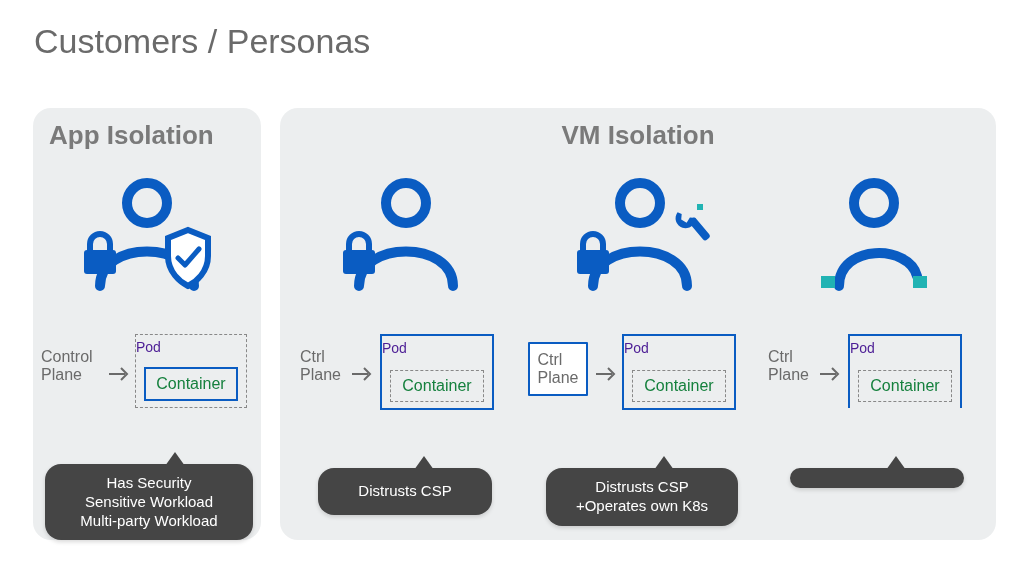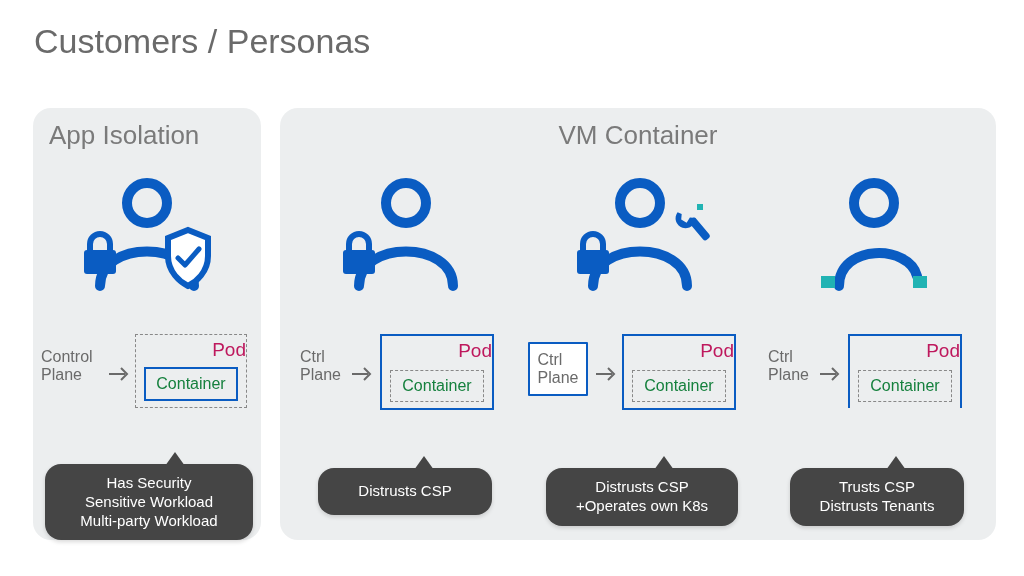--- a/index.html
+++ b/index.html
@@ -10,38 +10,38 @@
     --dark:#454545;
     --light:#ffffff;
     --grey:#6d6d6d;
   }
   html,body{margin:0;padding:0;background:#fff;font-family:"Segoe UI Light","Segoe UI",Arial,sans-serif;color:var(--text);}
   .stage{width:1024px;height:576px;position:relative;overflow:hidden;padding-left:40px;}
   .title{position:absolute;left:34px;top:22px;font-size:34px;font-weight:300;color:#6a6a6a;}
   .panel{position:absolute;background:var(--panel);border-radius:18px;}
   .panel.app{left:33px;top:108px;width:228px;height:432px;}
   .panel.vm{left:280px;top:108px;width:716px;height:432px;}
-  .panel-title{font-size:26px;font-weight:400;color:#7a7a7a;white-space:nowrap;}
+  .panel-title{font-size:26px;font-weight:700;color:#7a7a7a;white-space:nowrap;}
   .app .panel-title{position:absolute;left:16px;top:12px;}
   .vm .panel-title{position:absolute;left:0;right:0;top:12px;text-align:center;}
   .col{position:absolute;top:60px;width:224px;height:360px;}
   .app .col{left:2px;}
   .vm .c1{left:14px;}
   .vm .c2{left:248px;}
   .vm .c3{left:482px;}
   .persona{position:relative;width:150px;height:130px;margin:0 auto;}
   .persona svg{position:absolute;left:0;top:0;}
   .box-row{position:relative;margin-top:36px;height:80px;}
   .ctrl-label{position:absolute;left:6px;top:14px;font-size:16px;color:#6a6a6a;line-height:1.15;}
   .ctrl-box{position:absolute;border:2px solid var(--blue);border-radius:1px;background:#fff;font-size:16px;color:#6a6a6a;display:flex;align-items:center;justify-content:center;}
   .pod-box{position:absolute;width:110px;height:72px;}
   .pod-box.dashed{border:1.5px dashed #888;}
   .pod-box.solid{border:2px solid var(--blue);}
   .pod-box.bottomless{border:2px solid var(--blue);border-bottom:none;}
-  .pod-box .pod-title{position:absolute;left:0;right:0;top:4px;text-align:right;font-size:19px;color:#be185d;}
+  .pod-box .pod-title{position:absolute;left:0;right:0;top:4px;text-align:left;font-size:14px;color:#4c1d95;}
   .inner-box{position:absolute;left:8px;right:8px;bottom:6px;height:30px;display:flex;align-items:center;justify-content:center;font-size:16px;color:#15803d;}
   .inner-box.solid{border:2px solid var(--blue);}
   .inner-box.dashed{border:1.5px dashed #888;}
   .arrow{position:absolute;top:30px;width:24px;height:20px;}
   .arrow svg{width:24px;height:20px;}
   .callout{position:absolute;background:var(--dark);color:#fff;font-size:15px;border-radius:16px;padding:10px 12px;text-align:center;line-height:1.25;box-shadow:0 2px 4px rgba(0,0,0,.15);}
   .callout .tail{position:absolute;top:-12px;width:0;height:0;border-left:10px solid transparent;border-right:10px solid transparent;border-bottom:14px solid var(--dark);}
 </style>
 </head>
 <body>
@@ -86,21 +86,21 @@
       <div class="callout" style="left:10px;top:296px;width:184px;">
         <div class="tail" style="left:120px;"></div>
         <span style="white-space:pre;">Has Security
 Sensitive Workload
 Multi-party Workload</span>
       </div>
     </div>
   </div>
 
   <div class="panel vm">
-    <div class="panel-title">VM Container</div>
+    <div class="panel-title">VM Isolation</div>
 
     <div class="col c1">
       <div class="persona">
         <svg width="150" height="130" viewBox="0 0 150 130">
           <g fill="none" stroke="#0a5cc2" stroke-width="10" stroke-linecap="round">
             <circle cx="75" cy="35" r="20"></circle>
             <path d="M28 118 C28 72 122 72 122 118"></path>
           </g>
           <g transform="translate(12,70)">
             <rect x="0" y="12" width="32" height="24" rx="3" fill="#0a5cc2"></rect>
@@ -192,19 +192,17 @@
         </div>
         <div class="pod-box bottomless" style="left:86px;">
           <div class="pod-title">Pod</div>
           <div class="inner-box dashed">
               <span>Container</span>
             </div>
         </div>
       </div>
       <div class="callout" style="left:28px;top:300px;width:150px;">
         <div class="tail" style="left:96px;"></div>
-        <span style="white-space:pre;">Trusts CSP
-Distrusts Tenants</span>
       </div>
     </div>
 
   </div>
 </div>
 
 </body></html>

